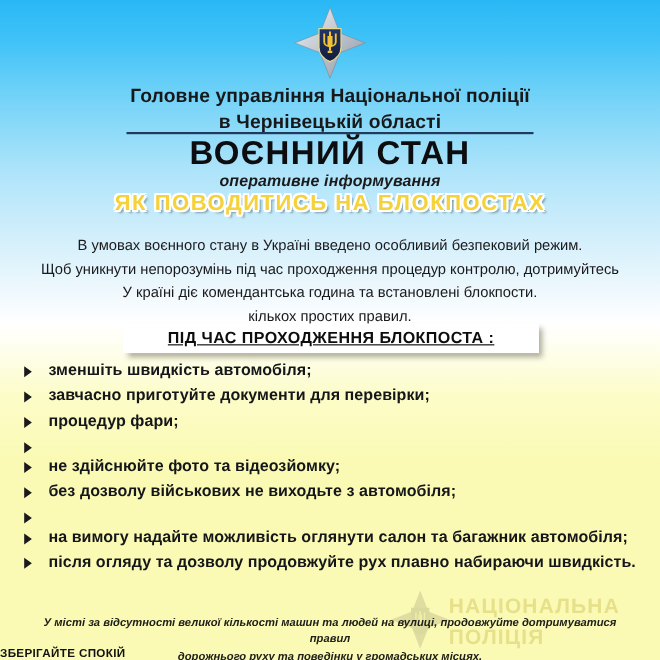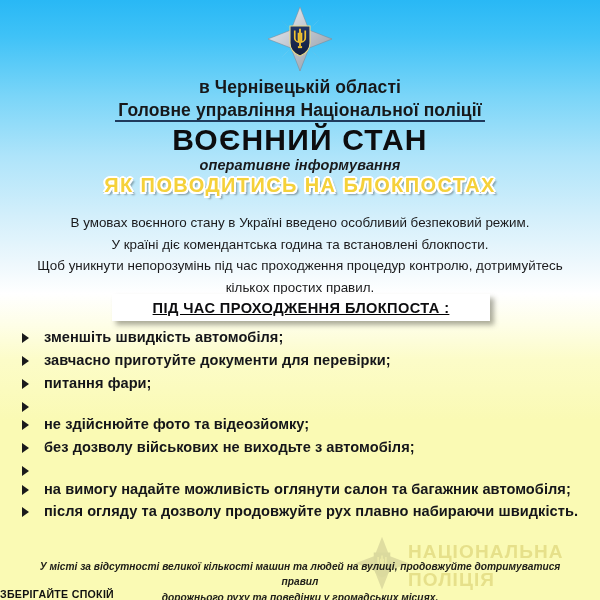--- a/index.html
+++ b/index.html
@@ -295,35 +295,35 @@
             <path d="M -10.5,-13 L -7.6,-13 L -7.6,0.5 Q -7.6,4.5 -4,5.5 L -4,-9 L -1.6,-9 L -1.6,8.5 Q -10.5,6.5 -10.5,0 Z"></path>
             <path d="M 10.5,-13 L 7.6,-13 L 7.6,0.5 Q 7.6,4.5 4,5.5 L 4,-9 L 1.6,-9 L 1.6,8.5 Q 10.5,6.5 10.5,0 Z"></path>
             <path d="M -3.6,14 L 3.6,14 L 3.6,17.5 L -3.6,17.5 Z"></path>
           </g>
         </g>
       </svg>
     </div>
   </div>
 
   <div class="org-name">
+    <span class="org-line">Головне управління Національної поліції</span>
     <span class="org-line">в Чернівецькій області</span>
-    <span class="org-line">Головне управління Національної поліції</span>
   </div>
 
   <div class="divider"></div>
 
   <div class="state-title">ВОЄННИЙ СТАН</div>
   <div class="state-sub">оперативне інформування</div>
 
   <div class="headline">ЯК ПОВОДИТИСЬ НА БЛОКПОСТАХ</div>
 
   <div class="intro">
     <span>В умовах воєнного стану в Україні введено особливий безпековий режим.</span>
+    <span>Щоб уникнути непорозумінь під час проходження процедур контролю, дотримуйтесь</span>
     <span>У країні діє комендантська година та встановлені блокпости.</span>
-    <span>Щоб уникнути непорозумінь під час проходження процедур контролю, дотримуйтесь</span>
     <span>кількох простих правил.</span>
   </div>
 
   <div class="section-plate">
     <span class="section-plate-text">ПІД ЧАС ПРОХОДЖЕННЯ БЛОКПОСТА :</span>
   </div>
 
   <div class="rules">
     <div class="rule-item">
       <span class="bullet">
@@ -334,21 +334,21 @@
     <div class="rule-item">
       <span class="bullet">
           <i></i>
         </span>
       <span class="rule-text">завчасно приготуйте документи для перевірки;</span>
     </div>
     <div class="rule-item">
       <span class="bullet">
           <i></i>
         </span>
-      <span class="rule-text">питання фари;</span>
+      <span class="rule-text">процедур фари;</span>
     </div>
     <div class="rule-item">
       <span class="bullet">
           <i></i>
         </span>
     </div>
     <div class="rule-item">
       <span class="bullet">
           <i></i>
         </span>

